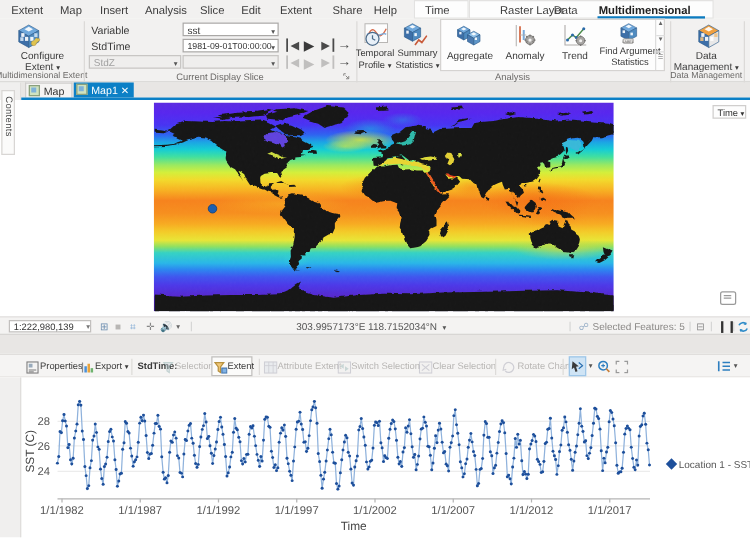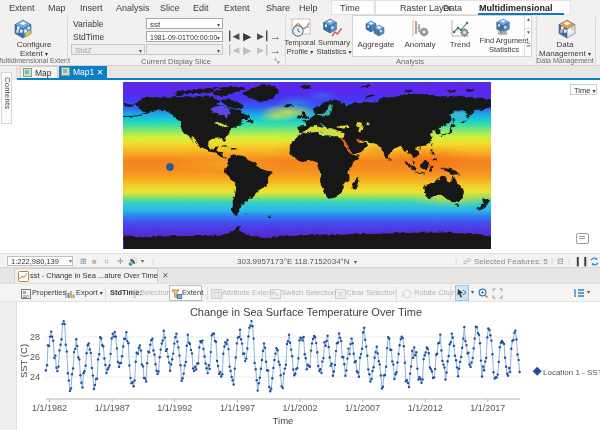--- a/index.html
+++ b/index.html
@@ -337,24 +337,20 @@
   <span class="abs" style="left:586px;top:2px;color:#ccc">|</span>
   <svg class="abs" style="left:590px;top:3px" width="9" height="9" viewBox="0 0 9 9">
         <path d="M1.2 3.2A3.4 3.4 0 0 1 7 2.4" fill="none" stroke="#2e8bc8" stroke-width="1.3"></path>
         <path d="M7.8 5.8A3.4 3.4 0 0 1 2 6.6" fill="none" stroke="#2e8bc8" stroke-width="1.3"></path>
         <path d="M7 0.5v2.2H4.8Z" fill="#2e8bc8"></path>
         <path d="M2 8.5V6.3h2.2Z" fill="#2e8bc8"></path>
       </svg>
 </div>
 
 <div id="charttabs"></div>
-<div id="charttab"><svg class="abs" style="left:3px;top:2px" width="11" height="11" viewBox="0 0 11 11">
-        <rect x="0.5" y="0.5" width="10" height="10" fill="#fff" stroke="#b0884a" stroke-width="1" rx="1"></rect>
-        <polyline points="2,8 4,5 6,6.5 9,2.5" fill="none" stroke="#c87830" stroke-width="1"></polyline>
-      </svg>sst - Change in Sea ...ature Over Time&nbsp;&nbsp;<span style="color:#555">✕</span></div>
 
 <div id="charttools">
   <svg class="abs" style="left:21px;top:5px" width="10" height="10" viewBox="0 0 10 10">
         <rect x="0.5" y="0.5" width="9" height="9" fill="none" stroke="#7a7a7a"></rect>
         <rect x="2" y="2" width="3" height="3" fill="#9ab"></rect>
         <path d="M2 7h6M2 8.5h4" stroke="#7a7a7a" stroke-width="0.8"></path>
       </svg>
   <span class="ti" style="left:32px">Properties</span>
   <svg class="abs" style="left:65px;top:5px" width="10" height="10" viewBox="0 0 10 10">
         <path d="M1 9V1" stroke="#888" stroke-width="1"></path>
@@ -412,21 +408,20 @@
         <path d="M1 3.5V1h2.5M7.5 1H10v2.5M10 7.5V10H7.5M3.5 10H1V7.5" fill="none" stroke="#9a9a9a" stroke-width="1"></path>
       </svg>
   <svg class="abs" style="left:573px;top:3px" width="12" height="12" viewBox="0 0 12 12">
         <path d="M2 2v8M5 3h6M5 6h6M5 9h6" stroke="#2e7fc0" stroke-width="1.3"></path>
       </svg>
   <span class="ti" style="left:587px;font-size:6px;color:#555">▾</span>
 </div>
 
 <div id="chartarea"></div>
 <div id="leftstrip2"></div>
-<div id="charttitle">Change in Sea Surface Temperature Over Time</div>
 <svg class="abs" style="left:17px;top:302px" width="583" height="128" viewBox="0 0 583 128">
   <g transform="translate(-17,-302)">
 
     <path d="M46 337H520M46 356.7H520M46 377H520" stroke="#ececec" stroke-width="1" fill="none"></path>
 
     <path d="M46 399H520" stroke="#b5b5b5" stroke-width="1" fill="none"></path>
     <path d="M49.6 399v3M112.2 399v3M174.8 399v3M237.4 399v3M300 399v3M362.6 399v3M425.2 399v3M487.8 399v3" stroke="#b5b5b5" stroke-width="1"></path>
 
     <g font-size="9" fill="#555" text-anchor="end">
       <text x="40" y="340">28</text>

